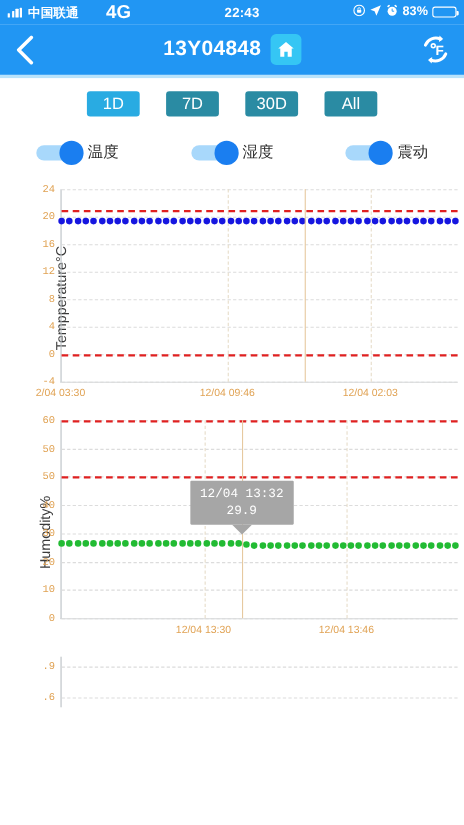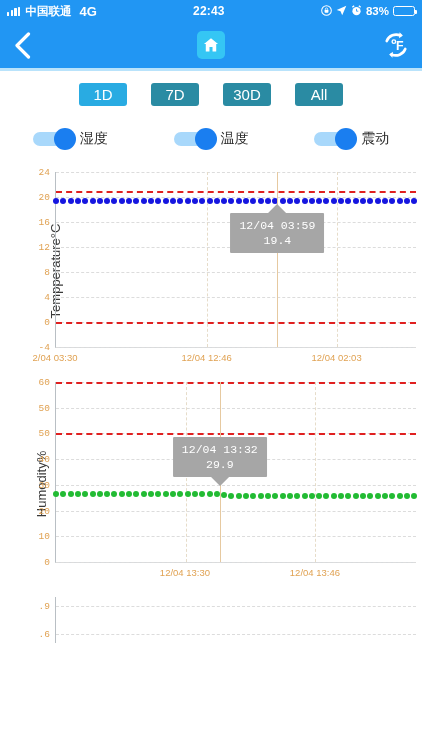--- a/index.html
+++ b/index.html
@@ -19,21 +19,21 @@
   .sb-left { display: flex; align-items: center; gap: 5px; }
   .sb-center { flex: 1; text-align: center; font-size: 12px; letter-spacing: .2px; }
   .sb-right { display: flex; align-items: center; gap: 4px; }
   .bars { display: flex; align-items: flex-end; gap: 1.3px; height: 9px; }
   .bars i { width: 2.4px; background: #fff; display: block; border-radius: .5px; }
   .bars i:nth-child(1){height:3.5px}
   .bars i:nth-child(2){height:5.5px}
   .bars i:nth-child(3){height:7.5px}
   .bars i:nth-child(4){height:9px}
   .carrier { font-size: 11.5px; }
-  .net { font-size: 13px; margin-left: 3px; }
+  .net { font-size: 17px; margin-left: 20px; }
   .battery {
     width: 22px; height: 10px; border: 1.3px solid #fff; border-radius: 2.5px;
     position: relative; padding: 1px;
   }
   .battery::after {
     content:""; position: absolute; right: -3.2px; top: 3px;
     width: 1.8px; height: 4px; background: #fff; border-radius: 0 1px 1px 0;
   }
   .battery .lvl { height: 100%; width: 83%; background:#fff; border-radius: 1px; }
   .pct { font-size: 11.5px; }
@@ -205,20 +205,21 @@
   </div>
 </div>
 
 <div class="navbar">
   <div class="nav-back">
     <svg width="17" height="27" viewBox="0 0 17 27">
       <path d="M14.5 2L3 13.5 14.5 25" fill="none" stroke="#fff" stroke-width="3.2" stroke-linecap="round" stroke-linejoin="round"></path>
     </svg>
   </div>
   <div class="nav-title-wrap">
+    <span class="nav-title">13Y04848</span>
     <span class="home-btn">
       <svg width="18" height="18" viewBox="0 0 20 20">
         <path d="M10 2.4L2.2 9h2v8.2h4.1v-5h3.4v5h4.1V9h2z" fill="#fff"></path>
       </svg>
     </span>
   </div>
   <div class="nav-right">
     <svg width="30" height="30" viewBox="0 0 34 34">
       <path d="M6.5 12.5A11.5 11.5 0 0122 6.3" fill="none" stroke="#fff" stroke-width="3" stroke-linecap="round"></path>
       <path d="M21 2.5l3.8 3.6-4.3 3.2z" fill="#fff"></path>
@@ -245,29 +246,29 @@
       <span>All</span>
     </div>
 </div>
 
 <div class="toggles">
   <div class="toggle-cell">
     <div class="toggle-group">
       <span class="switch">
           <span class="knob"></span>
         </span>
-      <span class="switch-label">湿度</span>
+      <span class="switch-label">温度</span>
     </div>
   </div>
   <div class="toggle-cell">
     <div class="toggle-group">
       <span class="switch">
           <span class="knob"></span>
         </span>
-      <span class="switch-label">温度</span>
+      <span class="switch-label">湿度</span>
     </div>
   </div>
   <div class="toggle-cell">
     <div class="toggle-group">
       <span class="switch">
           <span class="knob"></span>
         </span>
       <span class="switch-label">震动</span>
     </div>
   </div>
@@ -342,29 +343,24 @@
         <div class="dot temp" style="left: 83.2551%; top: 16.4286%;"></div>
         <div class="dot temp" style="left: 85.2857%; top: 16.4286%;"></div>
         <div class="dot temp" style="left: 87.3163%; top: 16.4286%;"></div>
         <div class="dot temp" style="left: 89.3469%; top: 16.7857%;"></div>
         <div class="dot temp" style="left: 91.3776%; top: 16.4286%;"></div>
         <div class="dot temp" style="left: 93.4082%; top: 16.4286%;"></div>
         <div class="dot temp" style="left: 95.4388%; top: 16.4286%;"></div>
         <div class="dot temp" style="left: 97.4694%; top: 16.4286%;"></div>
         <div class="dot temp" style="left: 99.5%; top: 16.4286%;"></div>
         <div class="crosshair" style="left: 61.5%;"></div>
-        <div class="tooltip up" style="left: 61.5%; top: calc(16.4286% + 12px);">
-          <div>12/04 03:59</div>
-          <div>19.4</div>
-          <span class="arrow"></span>
-        </div>
       </div>
     <div class="xlabels" id="xlab-temp">
         <div class="xlabel" style="left: 0%;">2/04 03:30</div>
-        <div class="xlabel" style="left: 42%;">12/04 12:46</div>
+        <div class="xlabel" style="left: 42%;">12/04 09:46</div>
         <div class="xlabel" style="left: 78%;">12/04 02:03</div>
       </div>
   </div>
 
   <div class="chart-block hum">
     <div class="y-axis-title">Humodity%</div>
     <div class="plot" id="plot-hum">
         <div class="gridline" style="top: 0%;"></div>
         <div class="ytick" style="top: 0%;">60</div>
         <div class="gridline" style="top: 14.2857%;"></div>

